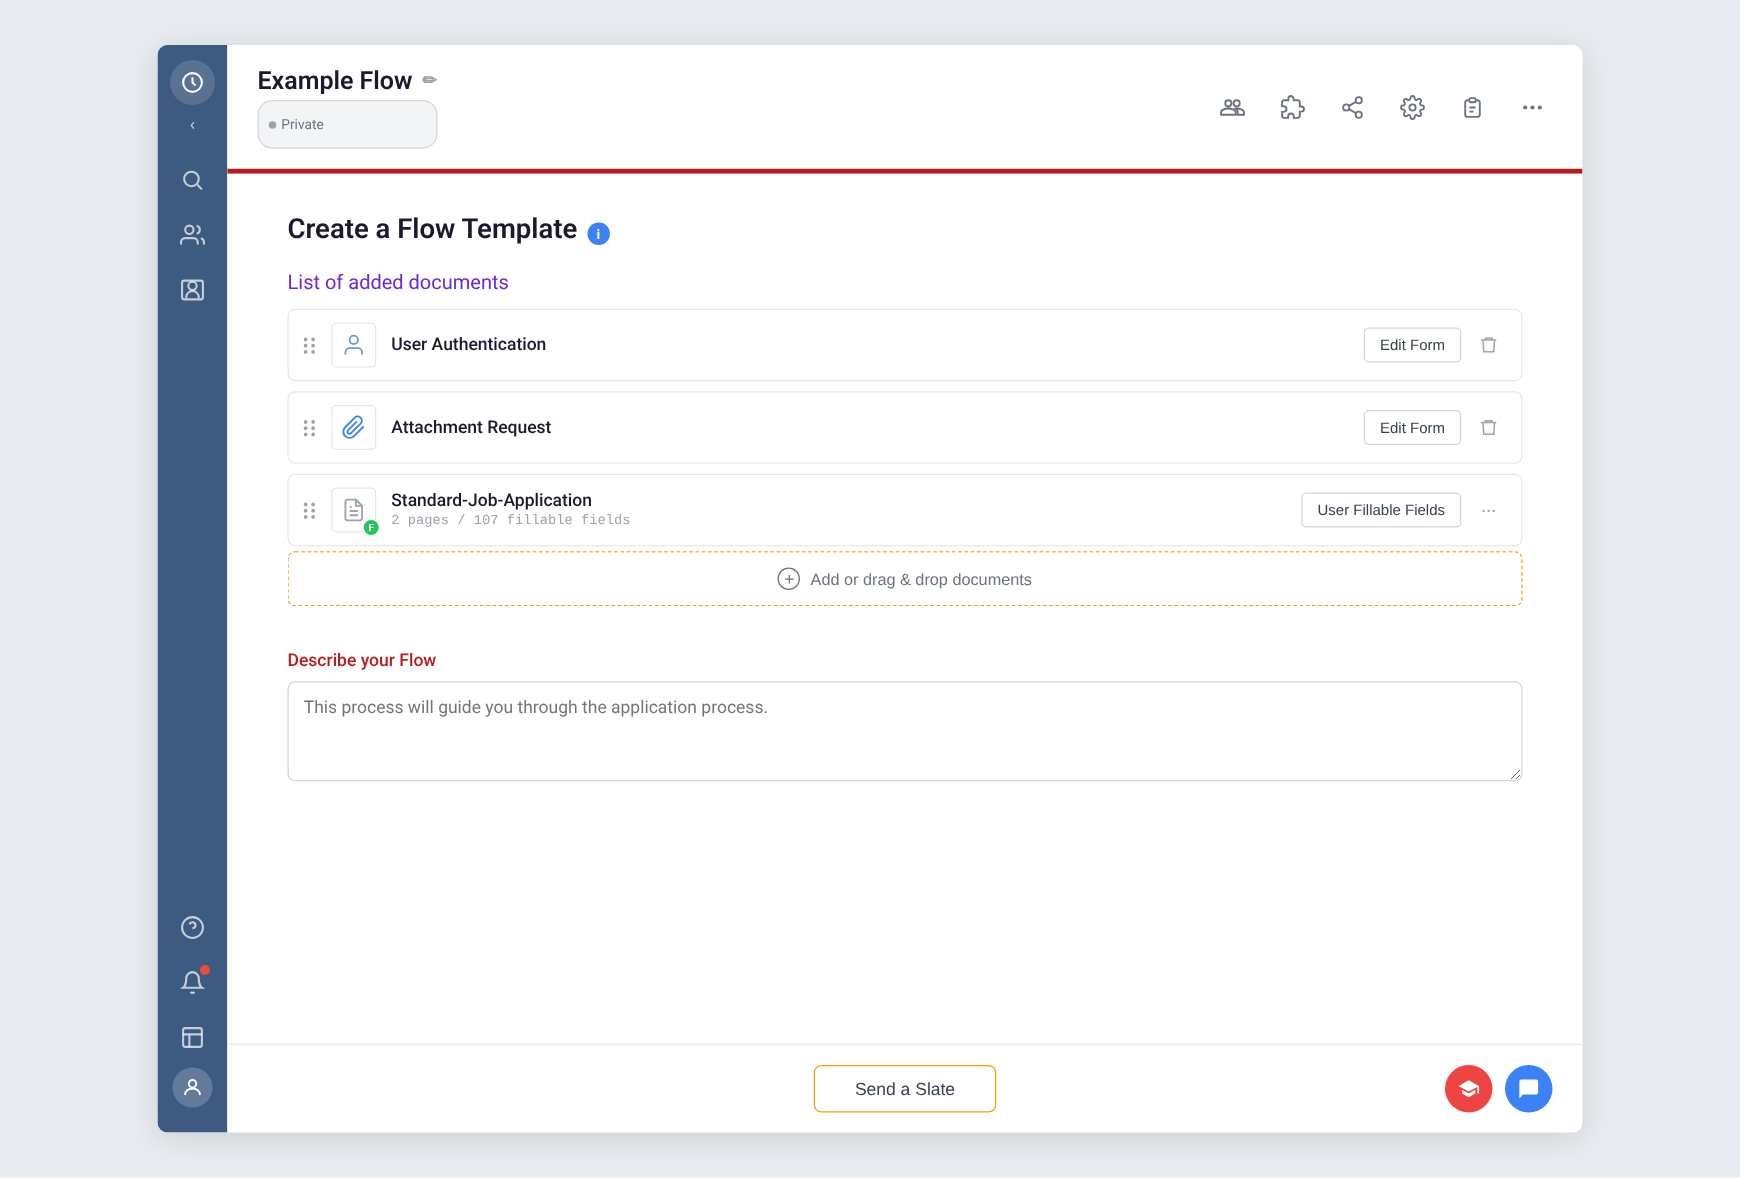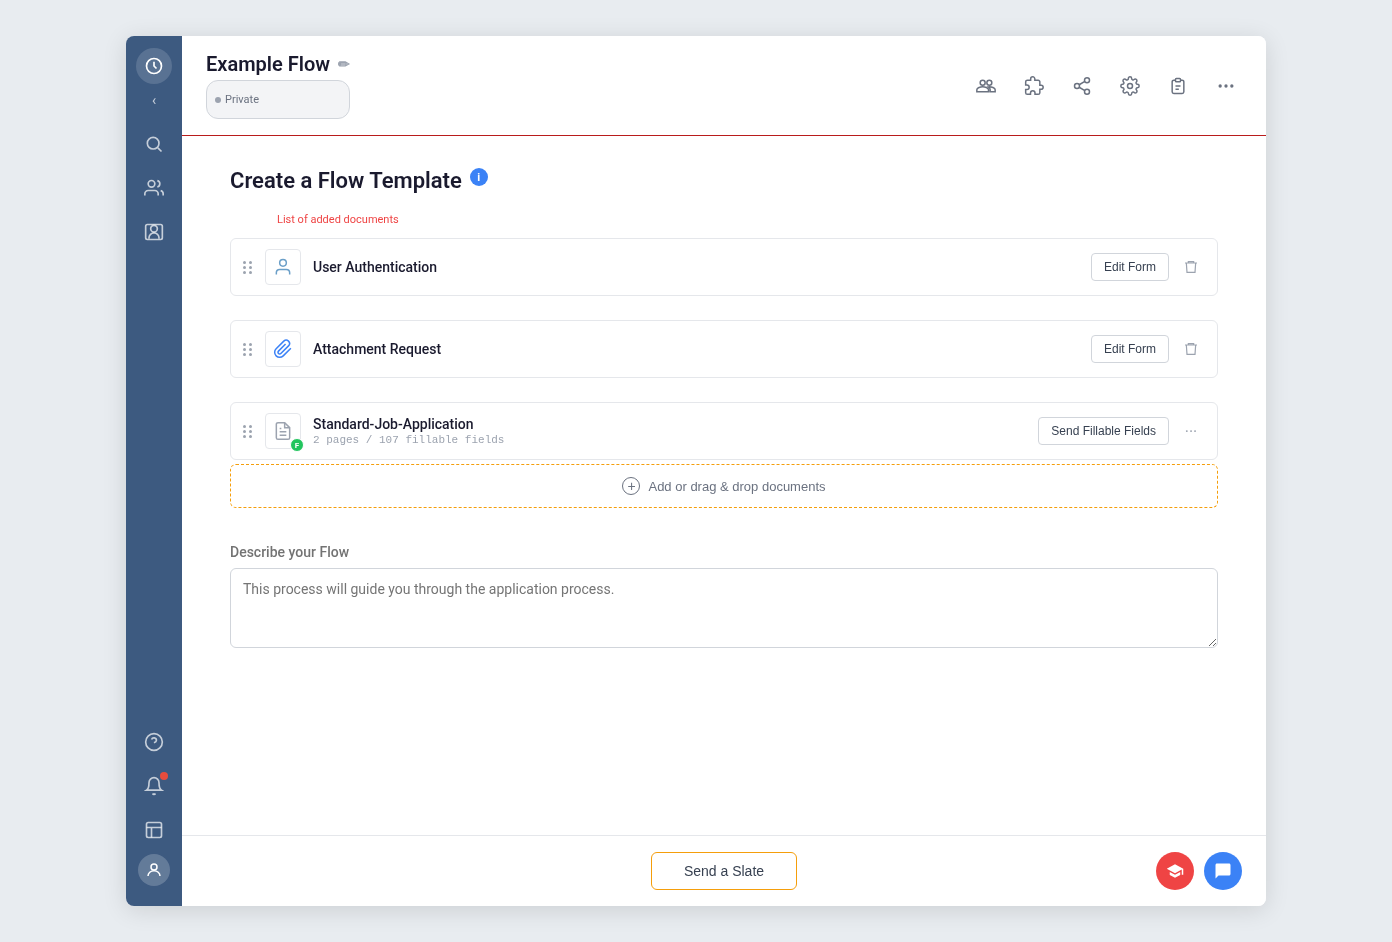--- a/index.html
+++ b/index.html
@@ -124,21 +124,21 @@
       background: #f4f6f8;
     }
 
     
     .header {
       background: white;
       padding: 16px 24px;
       display: flex;
       align-items: center;
       justify-content: space-between;
-      border-bottom: 1px solid #b91c1c;
+      border-bottom: 4px solid #b91c1c;
       min-height: 70px;
     }
 
     .header-left {
       display: flex;
       flex-direction: column;
       gap: 4px;
     }
 
     .header-title {
@@ -210,51 +210,50 @@
     .content-area {
       padding: 32px 48px;
       flex: 1;
     }
 
     .page-title {
       font-size: 22px;
       font-weight: 600;
       color: #1a1a2e;
       display: flex;
-      align-items: flex-start;
+      align-items: flex-end;
       gap: 8px;
       margin-bottom: 20px;
     }
 
     .info-icon {
       width: 18px;
       height: 18px;
       border-radius: 50%;
       background: #3b82f6;
       color: white;
       display: flex;
       align-items: center;
       justify-content: center;
       font-size: 11px;
       font-weight: 700;
       cursor: pointer;
     }
 
     .section-label {
-      font-size: 11px;
-      color: #ef4444;
+      font-size: 16px;
+      color: #6d28d9;
       margin-bottom: 12px;
-      margin-left: 47px;
     }
 
     
     .document-list {
       display: flex;
       flex-direction: column;
-      gap: 24px;
+      gap: 8px;
     }
 
     .document-item {
       display: flex;
       align-items: center;
       background: white;
       border: 1px solid #e5e7eb;
       border-radius: 6px;
       padding: 10px 12px;
       gap: 12px;
@@ -404,21 +403,21 @@
     }
 
     
     .describe-section {
       margin-top: 36px;
     }
 
     .describe-label {
       font-size: 14px;
       font-weight: 500;
-      color: #737373;
+      color: #b91c1c;
       margin-bottom: 8px;
     }
 
     .describe-textarea {
       width: 100%;
       min-height: 80px;
       border: 1px solid #d1d5db;
       border-radius: 6px;
       padding: 12px;
       font-size: 14px;
@@ -696,21 +695,21 @@
                 <path d="M14 2H6a2 2 0 00-2 2v16a2 2 0 002 2h12a2 2 0 002-2V8z"></path>
                 <path d="M14 2v6h6M16 13H8M16 17H8M10 9H8"></path>
               </svg>
               <div class="doc-badge">F</div>
             </div>
             <div class="doc-info">
               <div class="doc-name">Standard-Job-Application</div>
               <div class="doc-meta">2 pages / 107 fillable fields</div>
             </div>
             <div class="doc-actions">
-              <button class="edit-form-btn">Send Fillable Fields</button>
+              <button class="edit-form-btn">User Fillable Fields</button>
               <div class="more-btn">···</div>
             </div>
           </div>
 
         </div>
 
         <button class="add-doc-btn">
           <div class="add-circle-icon">+</div>
           <span>Add or drag &amp; drop documents</span>
         </button>

